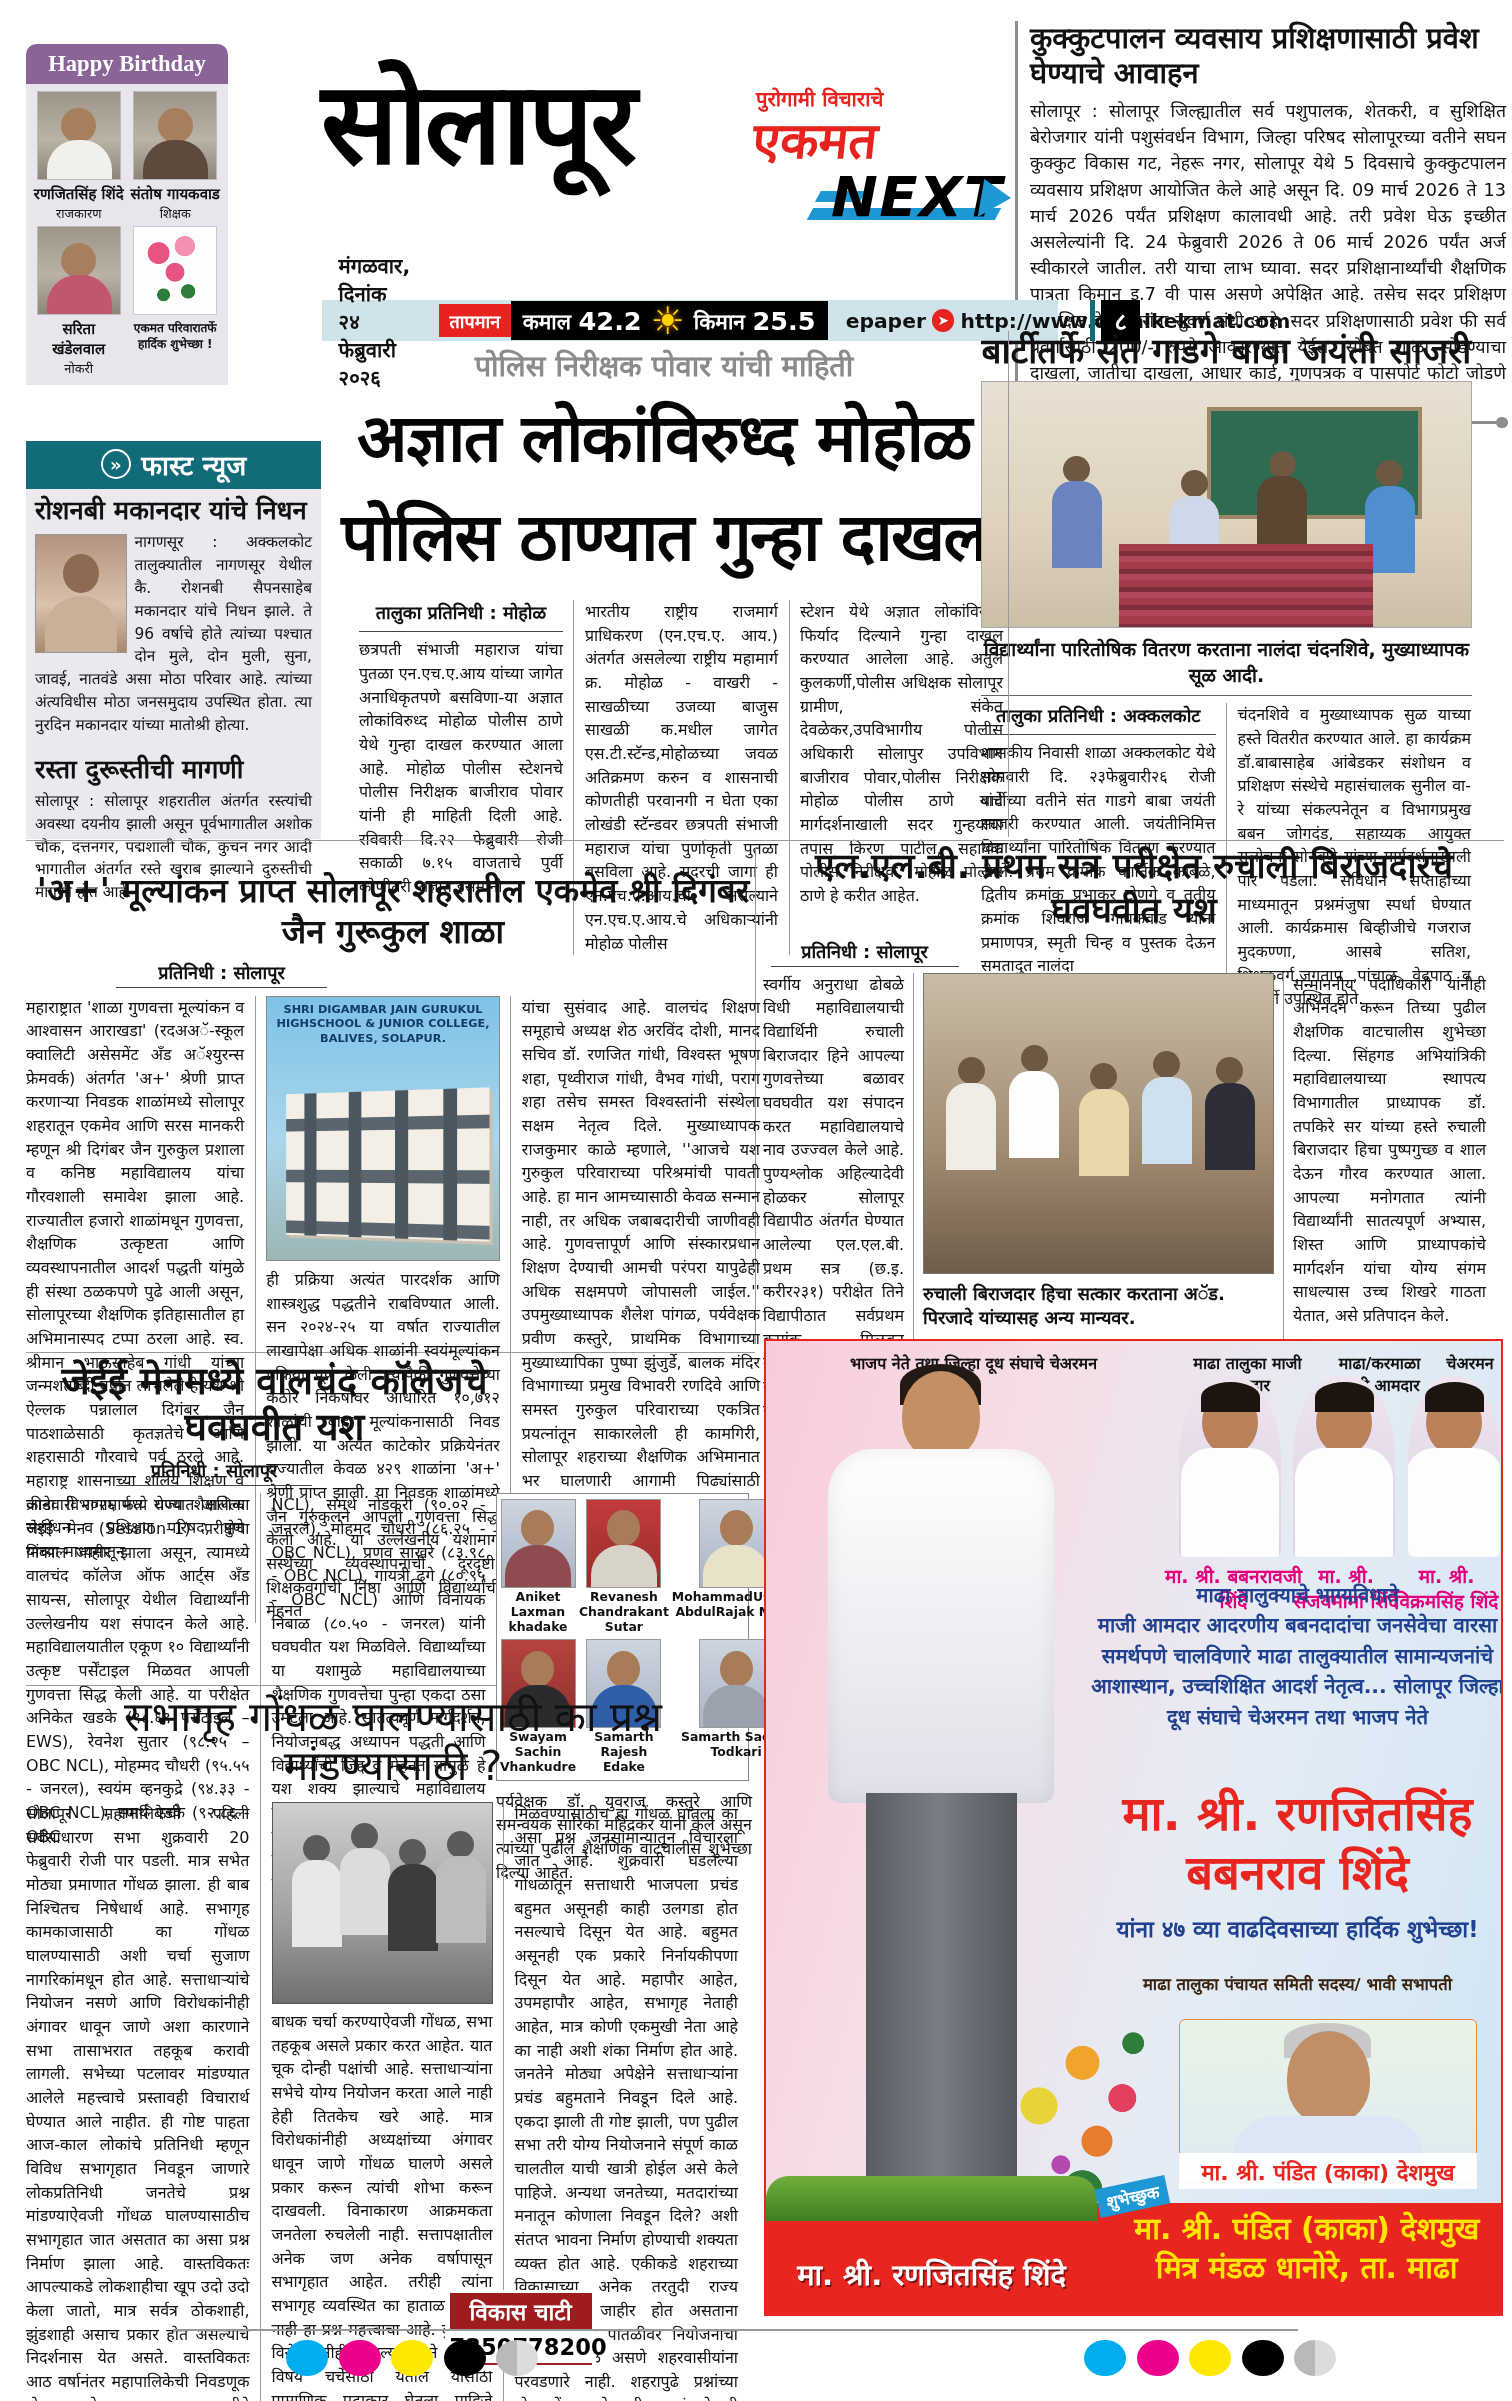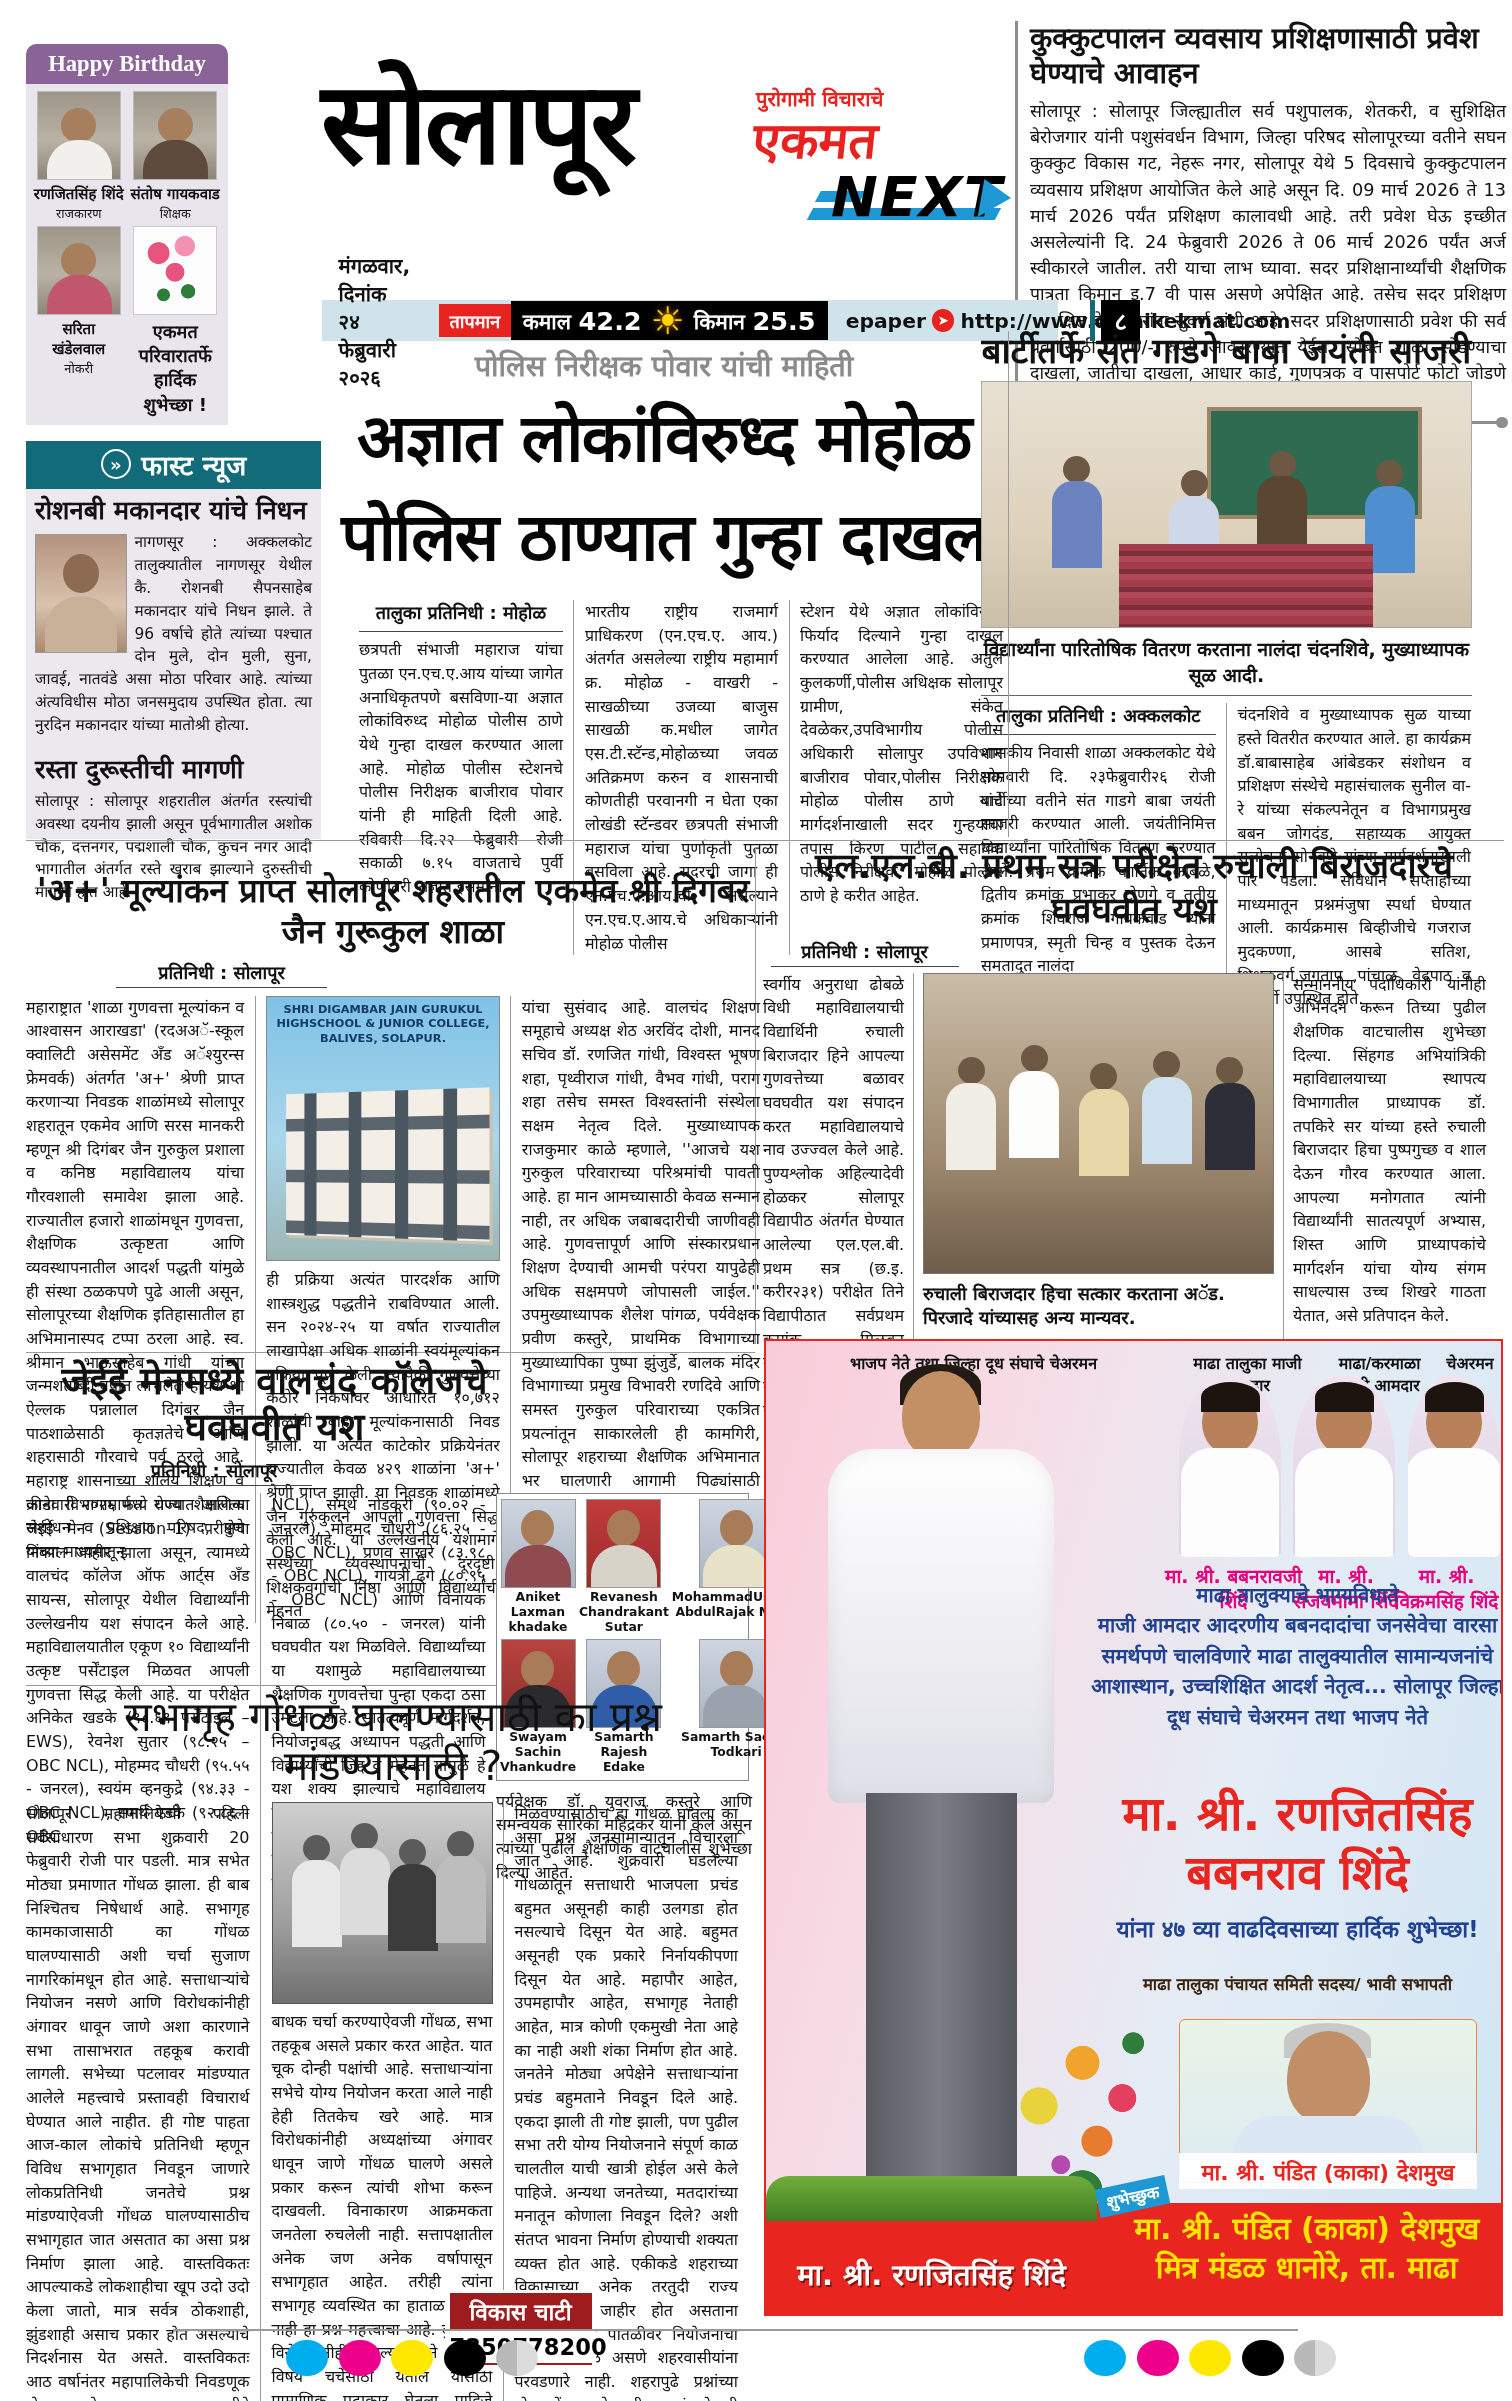--- a/index.html
+++ b/index.html
@@ -25,21 +25,21 @@
   .bday-name { font-size:15px; font-weight:bold; margin-top:3px; }
   .bday-role { font-size:12.8px; margin-top:0.8px; }
   .bday-flowers { width:84px; height:89px; margin:0 auto; position:relative;
     background:
       radial-gradient(circle at 30% 30%, #e75480 0 10.5px, transparent 11.3px),
       radial-gradient(circle at 62% 22%, #f291b1 0 9.8px, transparent 10.5px),
       radial-gradient(circle at 50% 52%, #e75480 0 9px, transparent 9.8px),
       radial-gradient(circle at 36% 78%, #2f7d3a 0 6px, transparent 6.8px),
       radial-gradient(circle at 66% 74%, #2f7d3a 0 6.8px, transparent 7.5px),
       #fdfdfd; border:0.8px solid #cfc8d4; }
-  .bday-wish { font-size:18px; font-weight:bold; text-align:center; line-height:1.35; margin-top:4.5px; }
+  .bday-wish { font-size:12px; font-weight:bold; text-align:center; line-height:1.35; margin-top:4.5px; }
 
   
   .fast { position:absolute; left:26px; top:441px; width:295px; height:398px; background:#ebe8ee; }
   .fast-head { background:#116b79; color:#fff; font-weight:bold; font-size:27px; text-align:center; padding:4.5px 0 6px; display:flex; align-items:center; justify-content:center; gap:10.5px; }
   .chev-icon { display:inline-block; width:30px; height:30px; border:2.3px solid #fff; border-radius:50%; color:#fff; font-size:18px; line-height:27px; text-align:center; font-weight:bold; }
   .fast-art { padding:7.5px 9px 0 9px; }
   .fast-art h3 { font-size:25.6px; font-weight:bold; line-height:1.15; margin-bottom:6px; }
   .fast-body { font-size:15.4px; }
   .obit-photo { float:left; width:92px; height:119px; margin:3px 7.5px 3px 0; border:0.8px solid #999; background:linear-gradient(180deg,#b4937f,#d9c2ae 60%,#a9886f); position:relative; overflow:hidden; }
   .obit-photo::before { content:""; position:absolute; left:50%; top:16%; width:36px; height:39px; margin-left:-18px; border-radius:50%; background:#8d6a52; }

